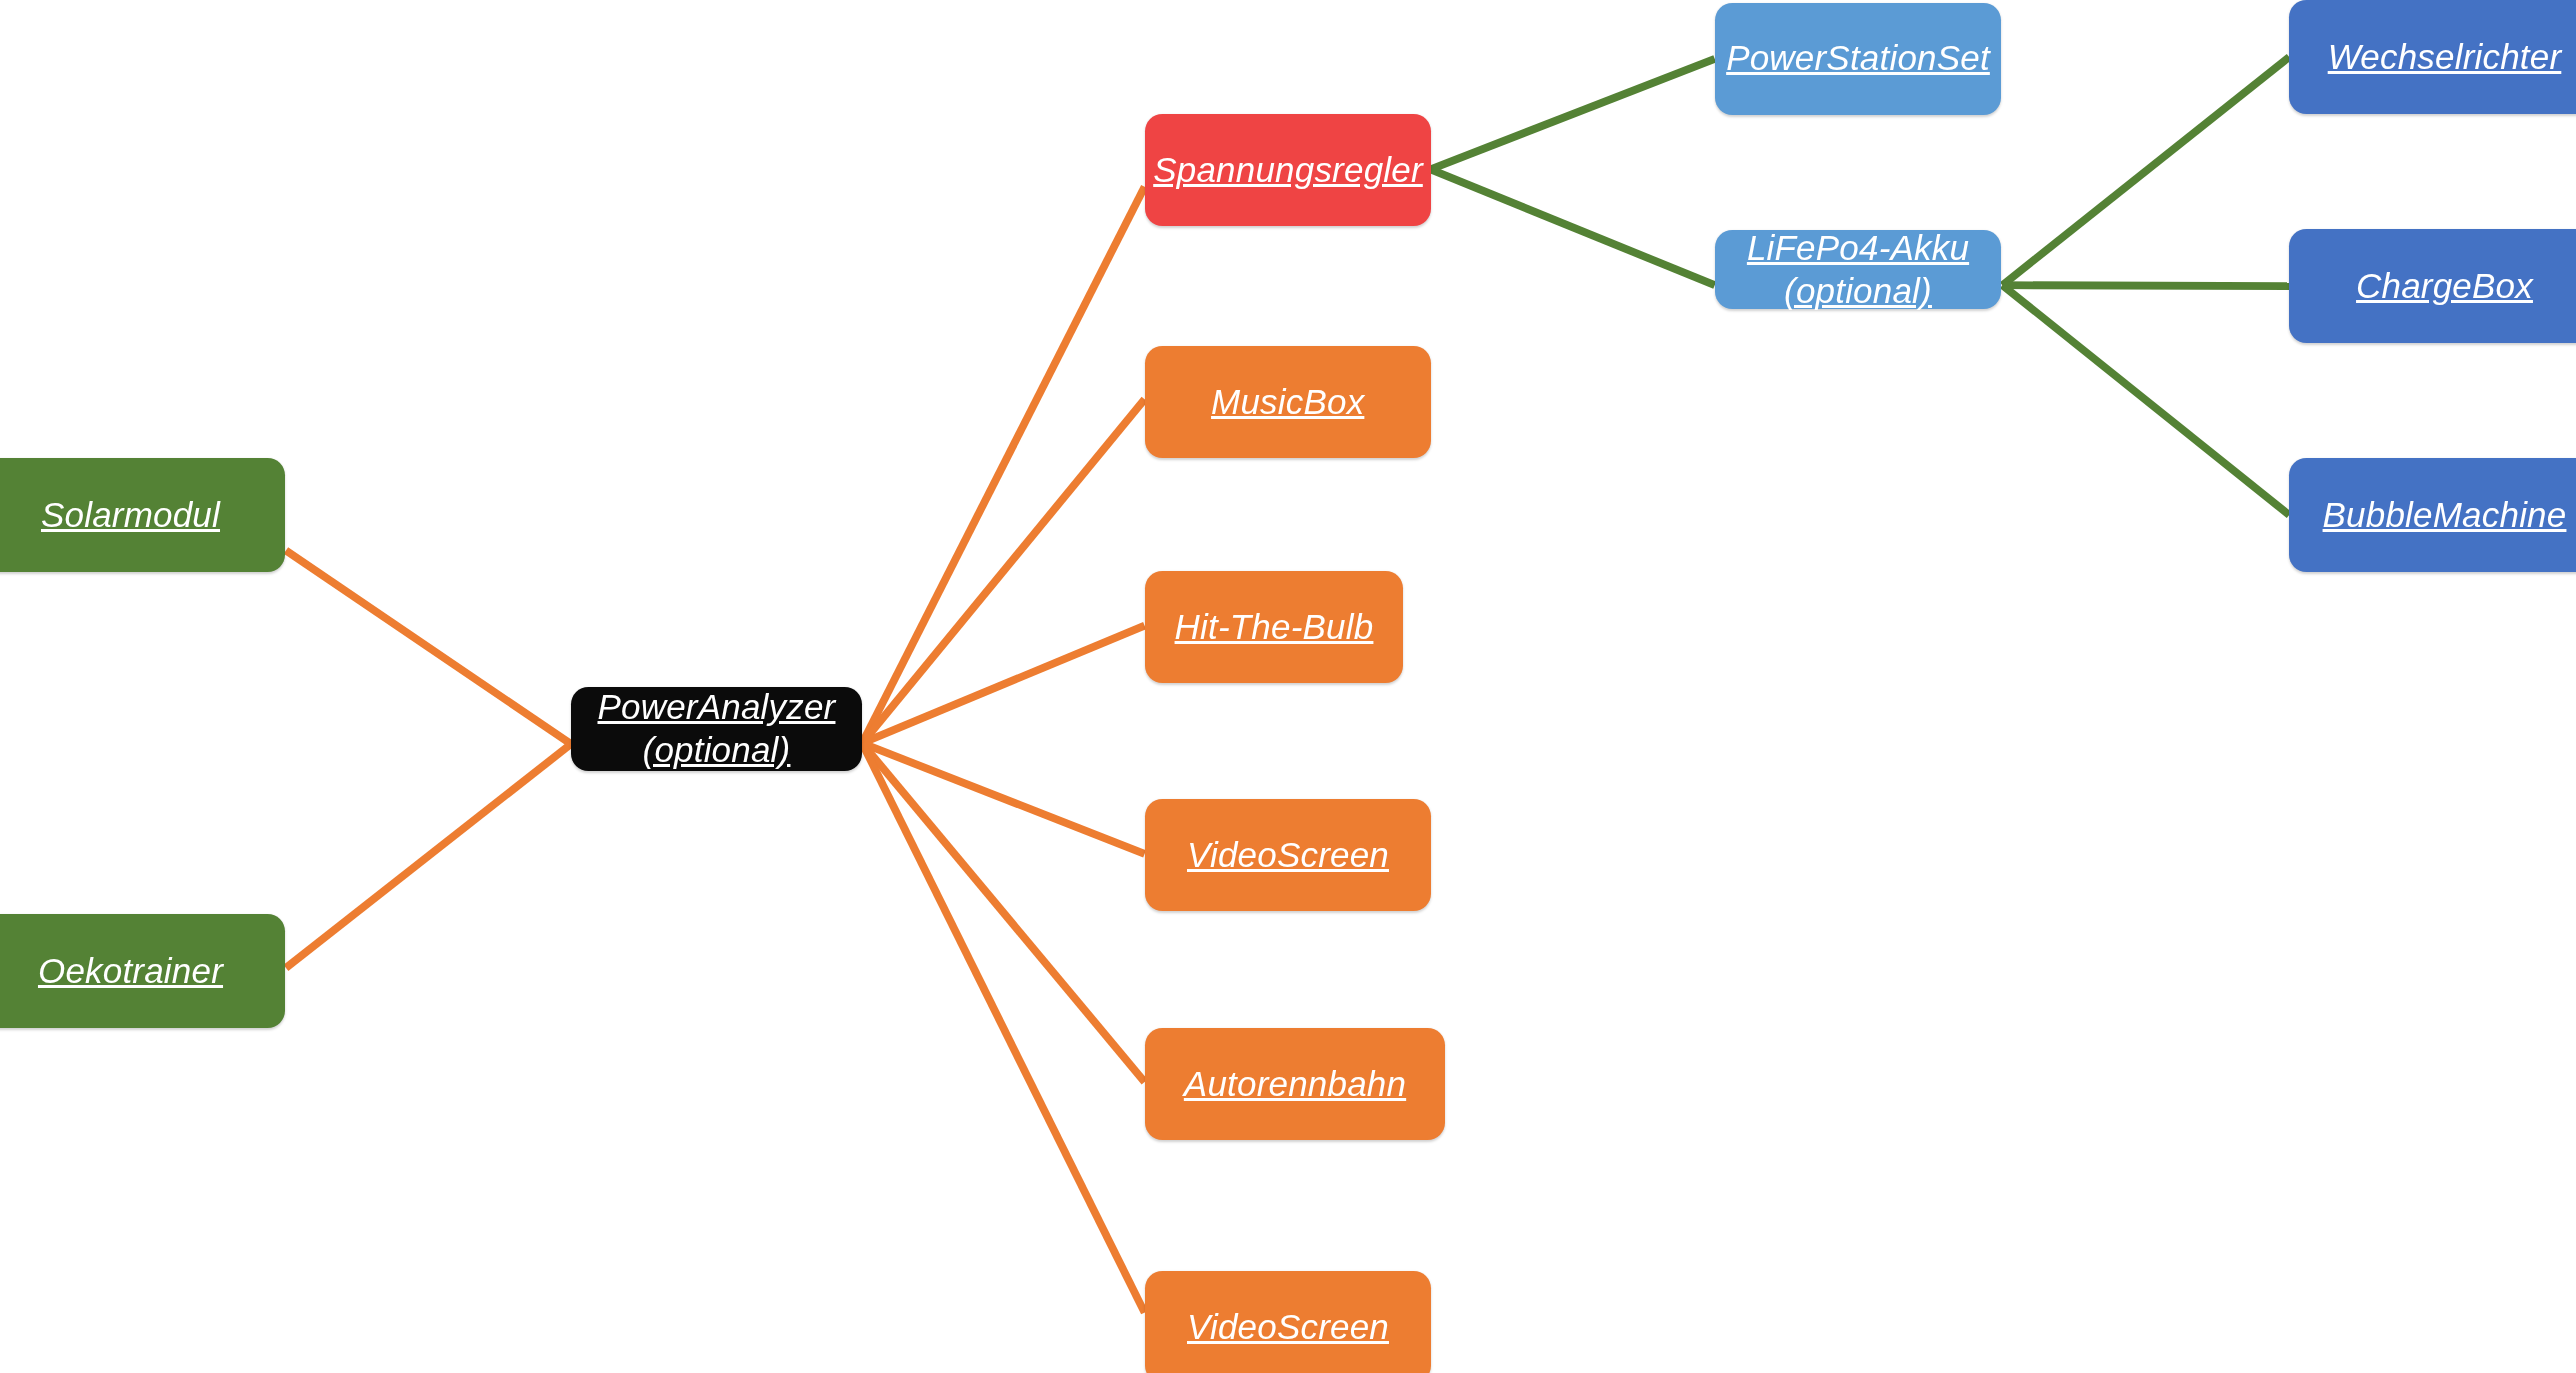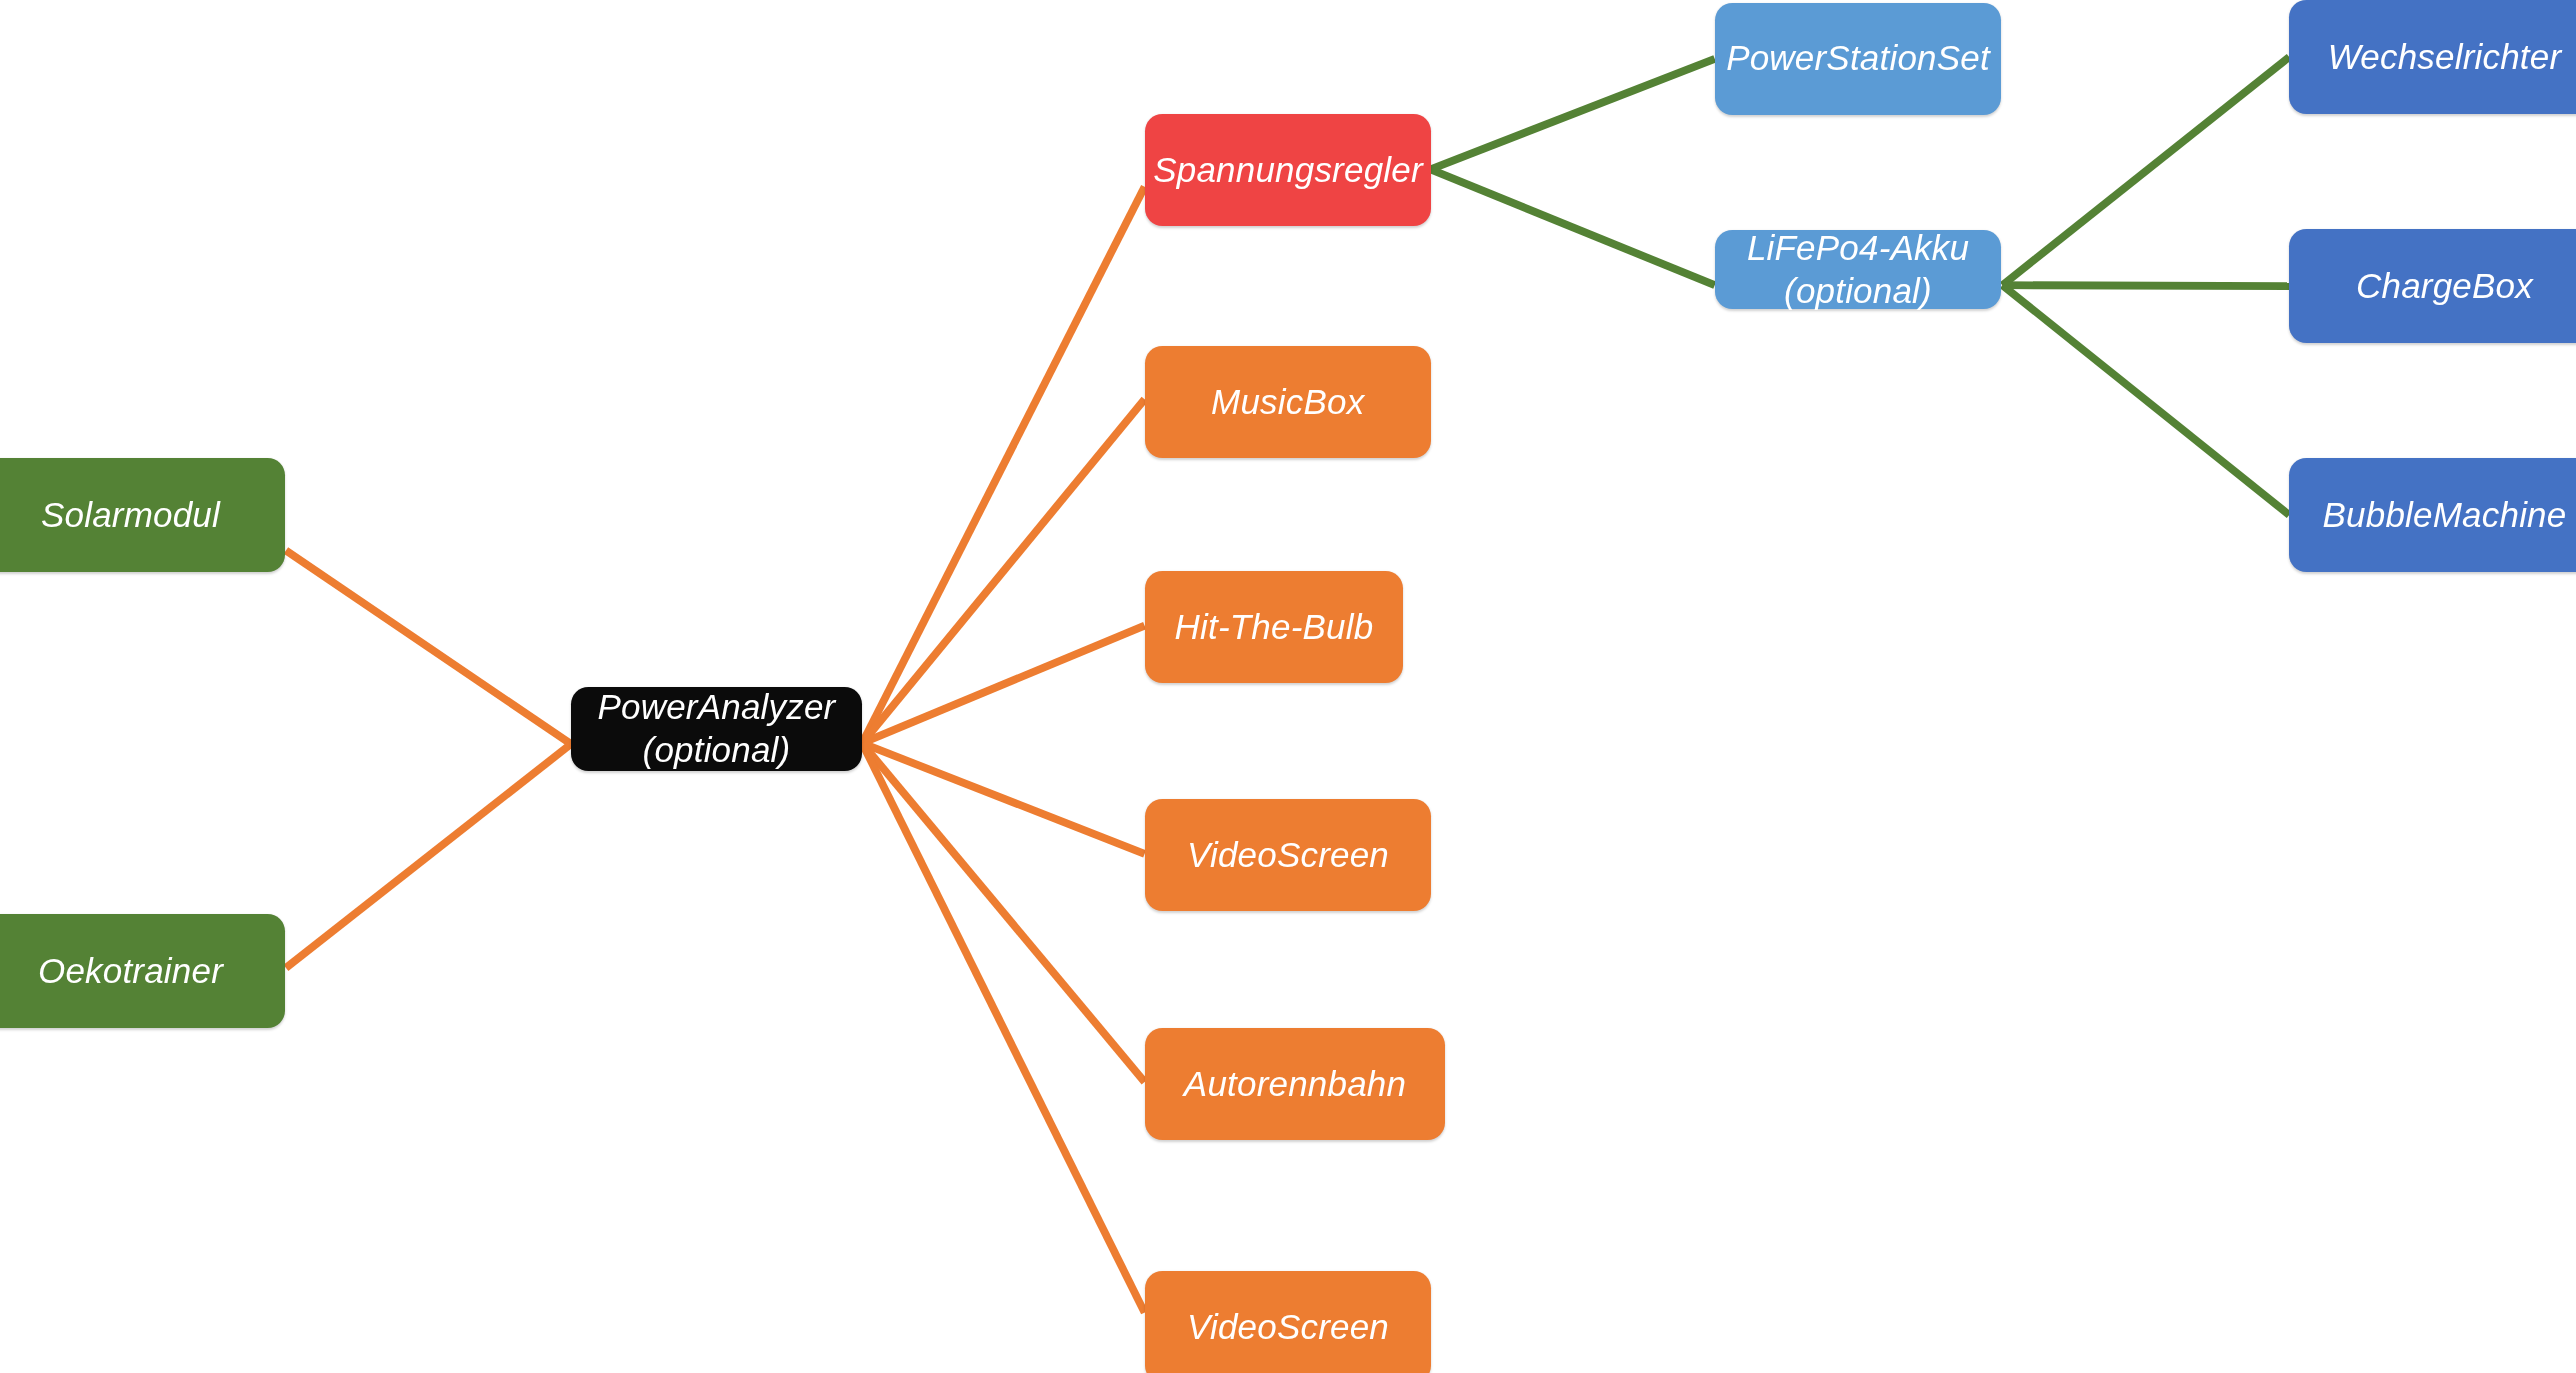--- a/index.html
+++ b/index.html
@@ -39,20 +39,21 @@
     font-size: 35px;
     line-height: 1.22;
     letter-spacing: 0.2px;
     padding: 3.5px 8.6px;
     box-shadow: 0 1.7px 2.6px rgba(0,0,0,0.18);
     -webkit-font-smoothing: antialiased;
   }
   .node .node-label {
     display: block;
     white-space: pre-line;
+    text-decoration: underline;
   }
 </style>
 </head>
 <body>
 
 <div id="stage">
   <svg id="edge-layer" viewBox="0 0 2982 1590" preserveAspectRatio="none" xmlns="http://www.w3.org/2000/svg">
       <line x1="331" y1="637" x2="661" y2="861" stroke="#ED7D31" stroke-width="9" stroke-linecap="butt"></line>
       <line x1="331" y1="1120" x2="661" y2="861" stroke="#ED7D31" stroke-width="9" stroke-linecap="butt"></line>
       <line x1="998" y1="860" x2="1325" y2="216" stroke="#ED7D31" stroke-width="9" stroke-linecap="butt"></line>

